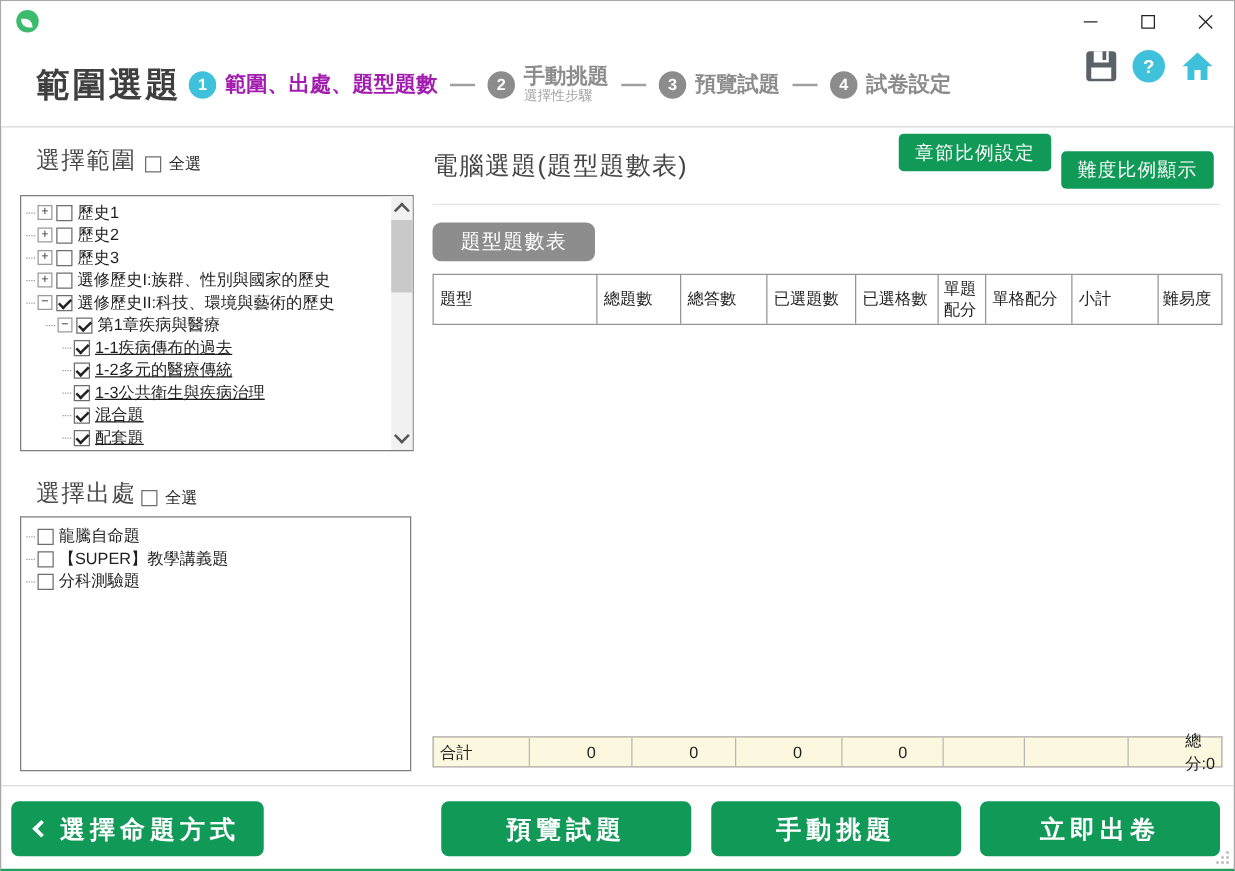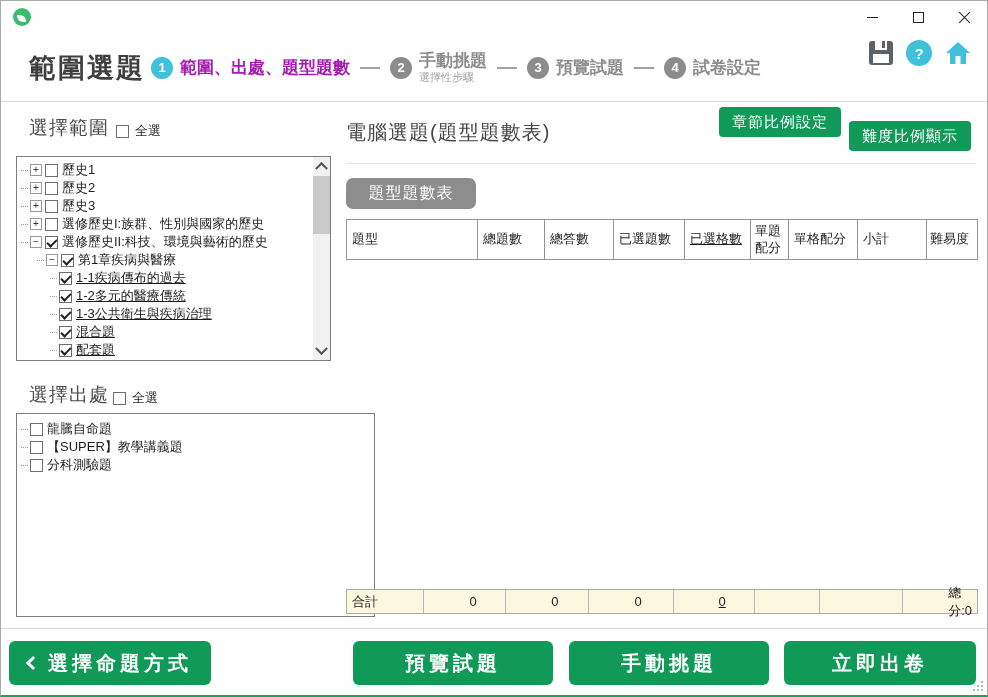--- a/index.html
+++ b/index.html
@@ -43,21 +43,21 @@
 
   
   .sec-title { position:absolute; font-size:19px; color:#4a4a4a; letter-spacing:1px; }
   .selectall { position:absolute; display:flex; align-items:center; gap:6px; font-size:13px; color:#2a2a2a; }
   .cb { width:13px; height:13px; border:1px solid #6e6e6e; background:#fff; position:relative; flex:0 0 auto; }
   .cb.checked::after { content:""; position:absolute; left:1px; top:2px; width:8px; height:4px; border-left:2px solid #222; border-bottom:2px solid #222; transform:rotate(-45deg); }
 
   
   .listbox { position:absolute; border:1px solid #7d7d7d; background:#fff; }
   .treebox { left:15px; top:155px; width:315px; height:205px; padding-top:4px; }
-  .srcbox  { left:15px; top:412px; width:359px; height:204px; padding-top:6px; }
+  .srcbox  { left:15px; top:412px; width:313px; height:204px; padding-top:6px; }
   .rows { margin-right:18px; }
   .trow { height:18px; display:flex; align-items:center; font-size:13px; color:#1e1e1e; }
   .dots { width:7px; height:0; border-top:1px dotted #9a9a9a; margin-right:2px; flex:0 0 auto; }
   .expbox { width:12px; height:12px; border:1px solid #9a9a9a; background:#fff; font-size:10px; line-height:10px; text-align:center; color:#333; flex:0 0 auto; margin-right:3px; }
   .lvl0 { padding-left:4px; }
   .lvl1 { padding-left:20px; }
   .lvl2 { padding-left:33px;text-decoration:underline; }
   .trow .cb { margin-right:4px; }
   .scrollbar { position:absolute; top:0; right:0; bottom:0; width:17px; background:#f1f1f1; }
   .sb-btn { position:absolute; left:0; width:17px; height:17px; display:flex; align-items:center; justify-content:center; }
@@ -73,21 +73,21 @@
   .btn-difficulty { left:848px; top:120px; width:122px; }
   .divider-right { position:absolute; left:345px; top:162px; width:630px; height:1px; background:#e4e4ef; }
   .btn-order { position:absolute; left:345px; top:177px; width:130px; height:31px; background:#8d8d8d; color:#fff; font-size:16px; border:none; border-radius:7px; display:flex; align-items:center; justify-content:center; letter-spacing:1px; }
 
   .qhead { position:absolute; left:345px; top:218px; width:632px; height:41px; border:1px solid #959595; display:flex; background:#fff; }
   .qhead .th { border-right:1px solid #959595; padding:3px 5px; font-size:13px; color:#1f1f1f; display:flex; align-items:center; line-height:1.25; }
   .qhead .th:last-child { border-right:none; }
   .qtotal { position:absolute; left:345px; top:588px; width:632px; height:25px; border:1px solid #aaa; background:#fbf8df; display:flex;gap:40px; }
   .qtotal .td { border-right:1px solid #b8b8b8; padding:2px 5px; font-size:13px; color:#1f1f1f; display:flex; align-items:center; }
   .qtotal .td:last-child { border-right:none; }
-  .c0{width:131px;} .c1{width:67px;} .c2{width:69px;} .c3{width:71px;} .c4{width:66px;text-decoration:underline;}
+  .c0{width:131px;} .c1{width:67px;} .c2{width:69px;} .c3{width:71px;} .c4{width:66px;}
   .c5{width:38px; padding:3px 4px !important;} .c6{width:69px;} .c7{width:69px;} .c8{width:50px; padding:3px 3px !important;}
   .c78{width:119px; flex:1;}
 
   
   .footer-divider { position:absolute; left:0; top:627px; width:100%; height:1px; background:#dadada; }
   .fbtn { position:absolute; top:640px; height:44px; background:#119a57; color:#fff; font-size:20px; font-weight:bold; border:none; border-radius:6px; display:flex; align-items:center; justify-content:center; letter-spacing:4px; cursor:default; }
   .fbtn-back { left:8px; width:202px; }
   .chev-left { width:10px; height:10px; border-left:3px solid #fff; border-bottom:3px solid #fff; transform:rotate(45deg); margin-right:10px; flex:0 0 auto; }
   .fbtn-preview { left:352px; width:200px; }
   .fbtn-manual { left:568px; width:200px; }

